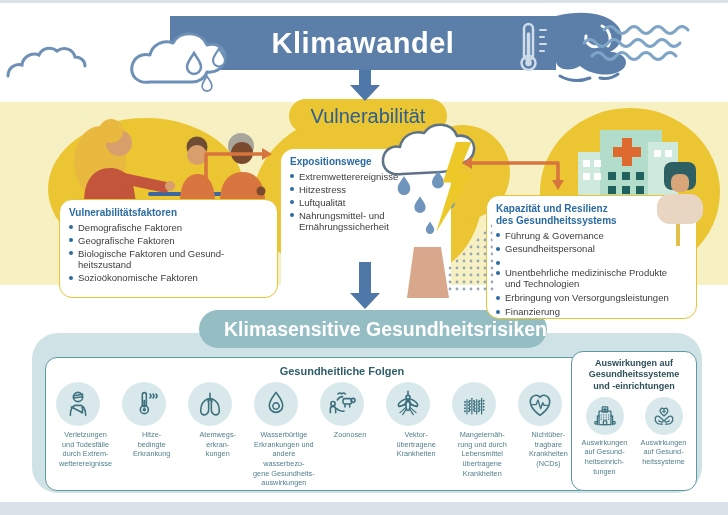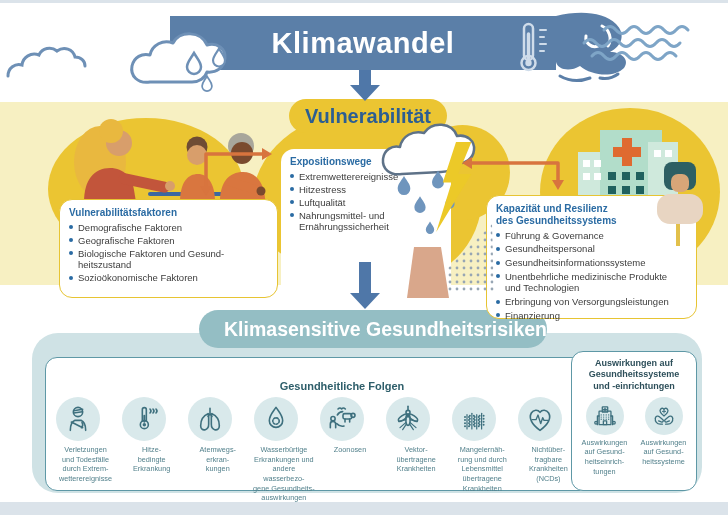--- a/index.html
+++ b/index.html
@@ -17,42 +17,42 @@
   #header-decor{left:0;top:0;width:728px;height:110px;z-index:2;pointer-events:none;}
 
   
   #band{left:0;top:102px;width:728px;height:183px;background:#f7f0c2;z-index:0;}
   .gold{background:#ebc532;z-index:1;}
   #gold-left{left:48px;top:118px;width:196px;height:142px;border-radius:50%;}
   #gold-right{left:540px;top:108px;width:180px;height:168px;border-radius:50%;}
   #gold-blob{left:252px;top:112px;width:230px;height:172px;border-radius:48% 52% 40% 60%/55% 45% 52% 48%;}
   #gold-bump{left:415px;top:125px;width:95px;height:95px;border-radius:50%;}
   #vuln-pill{left:289px;top:99px;width:158px;height:34px;border-radius:17px;background:#ebc532;z-index:2;
-             display:flex;align-items:center;justify-content:center;font-weight:bold;font-size:20px;color:#2c5e92;}
+             display:flex;align-items:center;justify-content:center;font-weight:normal;font-size:20px;color:#2c5e92;}
   #mid-back{left:0;top:100px;width:728px;height:230px;z-index:2;pointer-events:none;}
 
   
   .wbox{position:absolute;background:#fff;border-radius:13px;padding:7px 9px;z-index:4;box-sizing:border-box;}
   #box-factors{left:59px;top:199px;width:219px;height:99px;border:1.6px solid #e7c433;}
   #box-exposure{left:281px;top:149px;width:170px;height:152px;}
   #box-capacity{left:486px;top:195px;width:211px;height:124px;border:1.6px solid #e7c433;}
   .wbox h3{margin:0 0 3px 0;font-size:10px;color:#2a6ba3;white-space:pre-line;line-height:1.18;}
   .bi{display:flex;font-size:9.5px;color:#3c3c3c;line-height:1.2;margin:1.6px 0;}
   #box-capacity .bi{margin:2.4px 0;}
   .bi .dot{flex:none;width:4px;height:4px;border-radius:50%;background:#2a6ba3;margin:3.5px 5px 0 0;}
   .bi .t{white-space:pre-line;}
 
   #front-decor{left:0;top:0;width:728px;height:515px;z-index:5;pointer-events:none;}
 
   
   #risk-container{left:32px;top:333px;width:670px;height:160px;background:#cfe2e5;border-radius:26px;z-index:1;}
   #risk-pill{left:199px;top:310px;width:348px;height:38px;background:#94bec4;border-radius:19px;z-index:2;
              display:flex;align-items:center;justify-content:flex-end;color:#fff;font-weight:bold;font-size:19.5px;}
   .panel{position:absolute;background:#fff;border:1.8px solid #5e98a6;border-radius:12px;z-index:2;box-sizing:border-box;}
-  #panel-outcomes{left:45px;top:357px;width:594px;height:134px;padding:19px 2px;}
+  #panel-outcomes{left:45px;top:357px;width:594px;height:134px;padding:4px 2px;}
   #outcomes-title{text-align:center;font-weight:bold;font-size:11px;color:#2e5e6a;margin:3px 0 5px 0;}
   #outcomes-row{display:flex;justify-content:space-between;padding:0 2px;}
   .oc{width:55px;display:flex;flex-direction:column;align-items:center;}
   .circ{width:44px;height:44px;border-radius:50%;background:#d9e9eb;display:flex;align-items:center;justify-content:center;flex:none;}
   .oc .lbl{margin-top:4px;font-size:7.3px;line-height:1.32;color:#53818c;text-align:center;white-space:pre-line;width:66px;margin-left:16px;}
   #panel-systems{left:571px;top:351px;width:126px;height:140px;padding:5px 3px;}
   #systems-title{text-align:center;font-weight:bold;font-size:9px;line-height:1.25;color:#2d4f5a;white-space:pre-line;margin:1px 0 5px 0;}
   #systems-row{display:flex;justify-content:space-around;}
   .sc{width:56px;display:flex;flex-direction:column;align-items:center;}
   .sc .circ{width:38px;height:38px;}
@@ -204,21 +204,20 @@
     <div class="bi">
         <span class="dot"></span>
         <span class="t">Führung &amp; Governance</span>
       </div>
     <div class="bi">
         <span class="dot"></span>
         <span class="t">Gesundheitspersonal</span>
       </div>
     <div class="bi">
         <span class="dot"></span>
-        <span class="t">Gesundheitsinformationssysteme</span>
       </div>
     <div class="bi">
         <span class="dot"></span>
         <span class="t">Unentbehrliche medizinische Produkte
 und Technologien</span>
       </div>
     <div class="bi">
         <span class="dot"></span>
         <span class="t">Erbringung von Versorgungsleistungen</span>
       </div>

